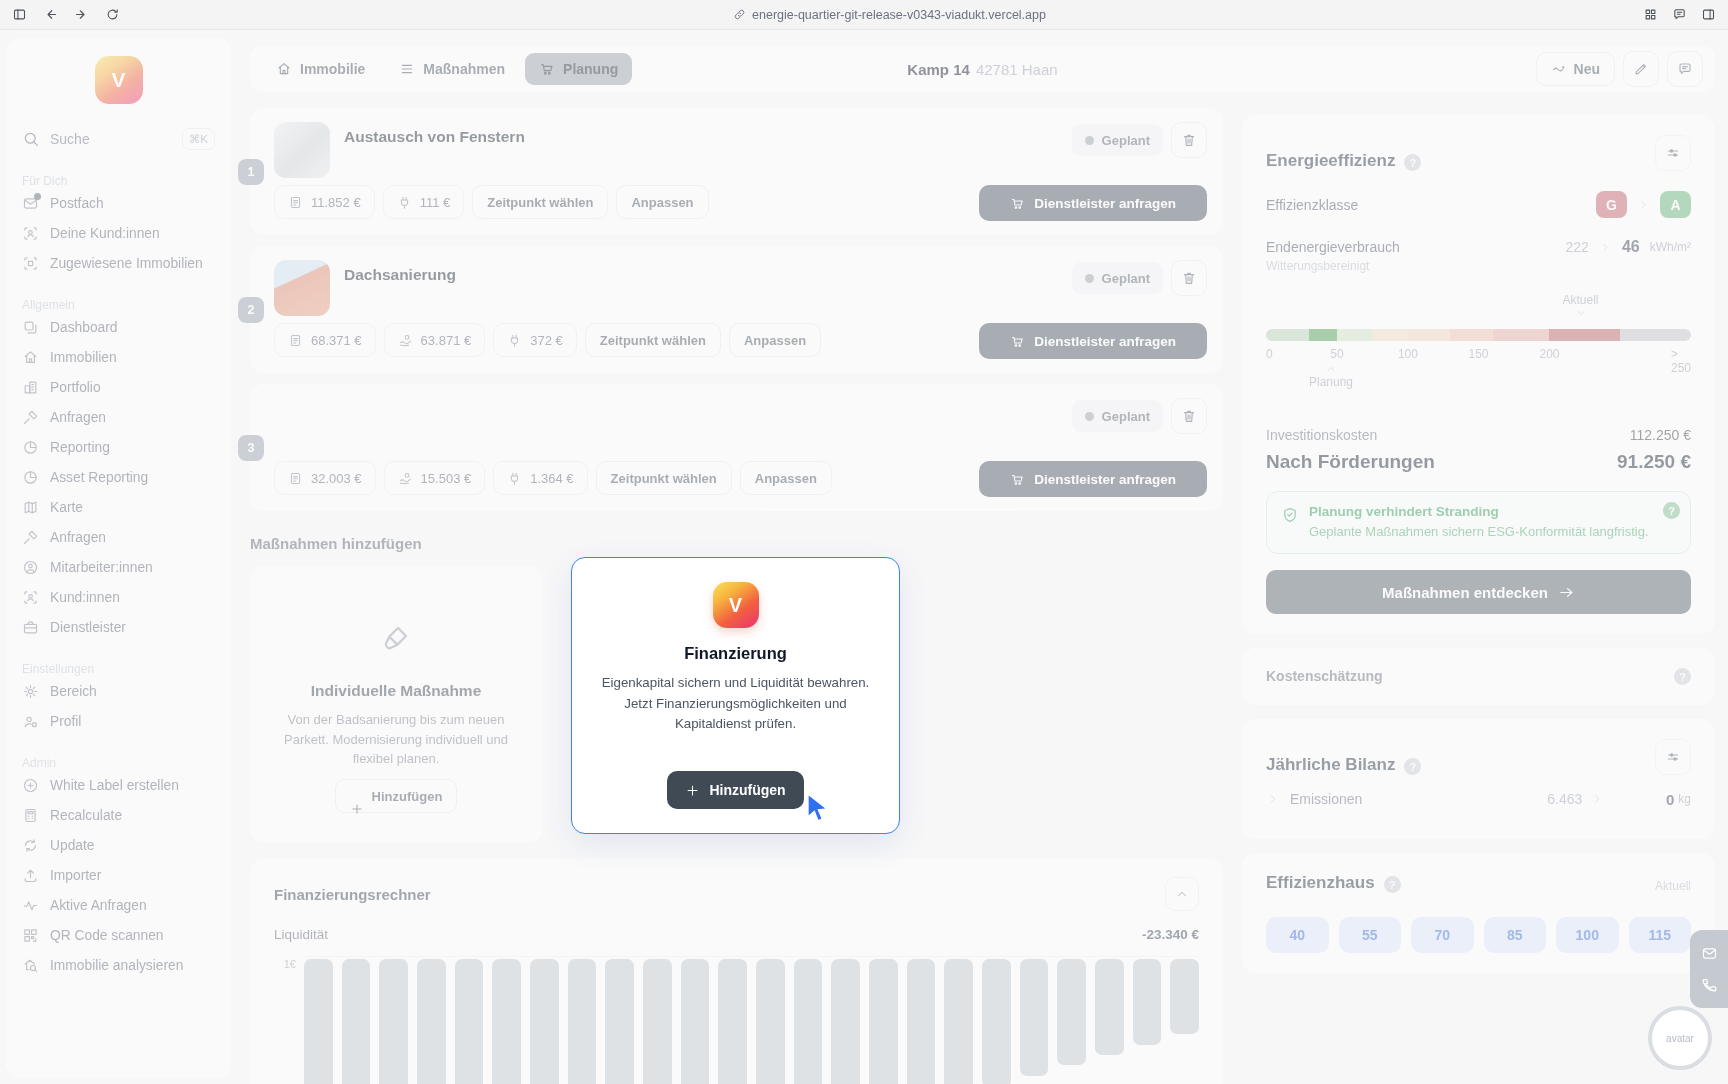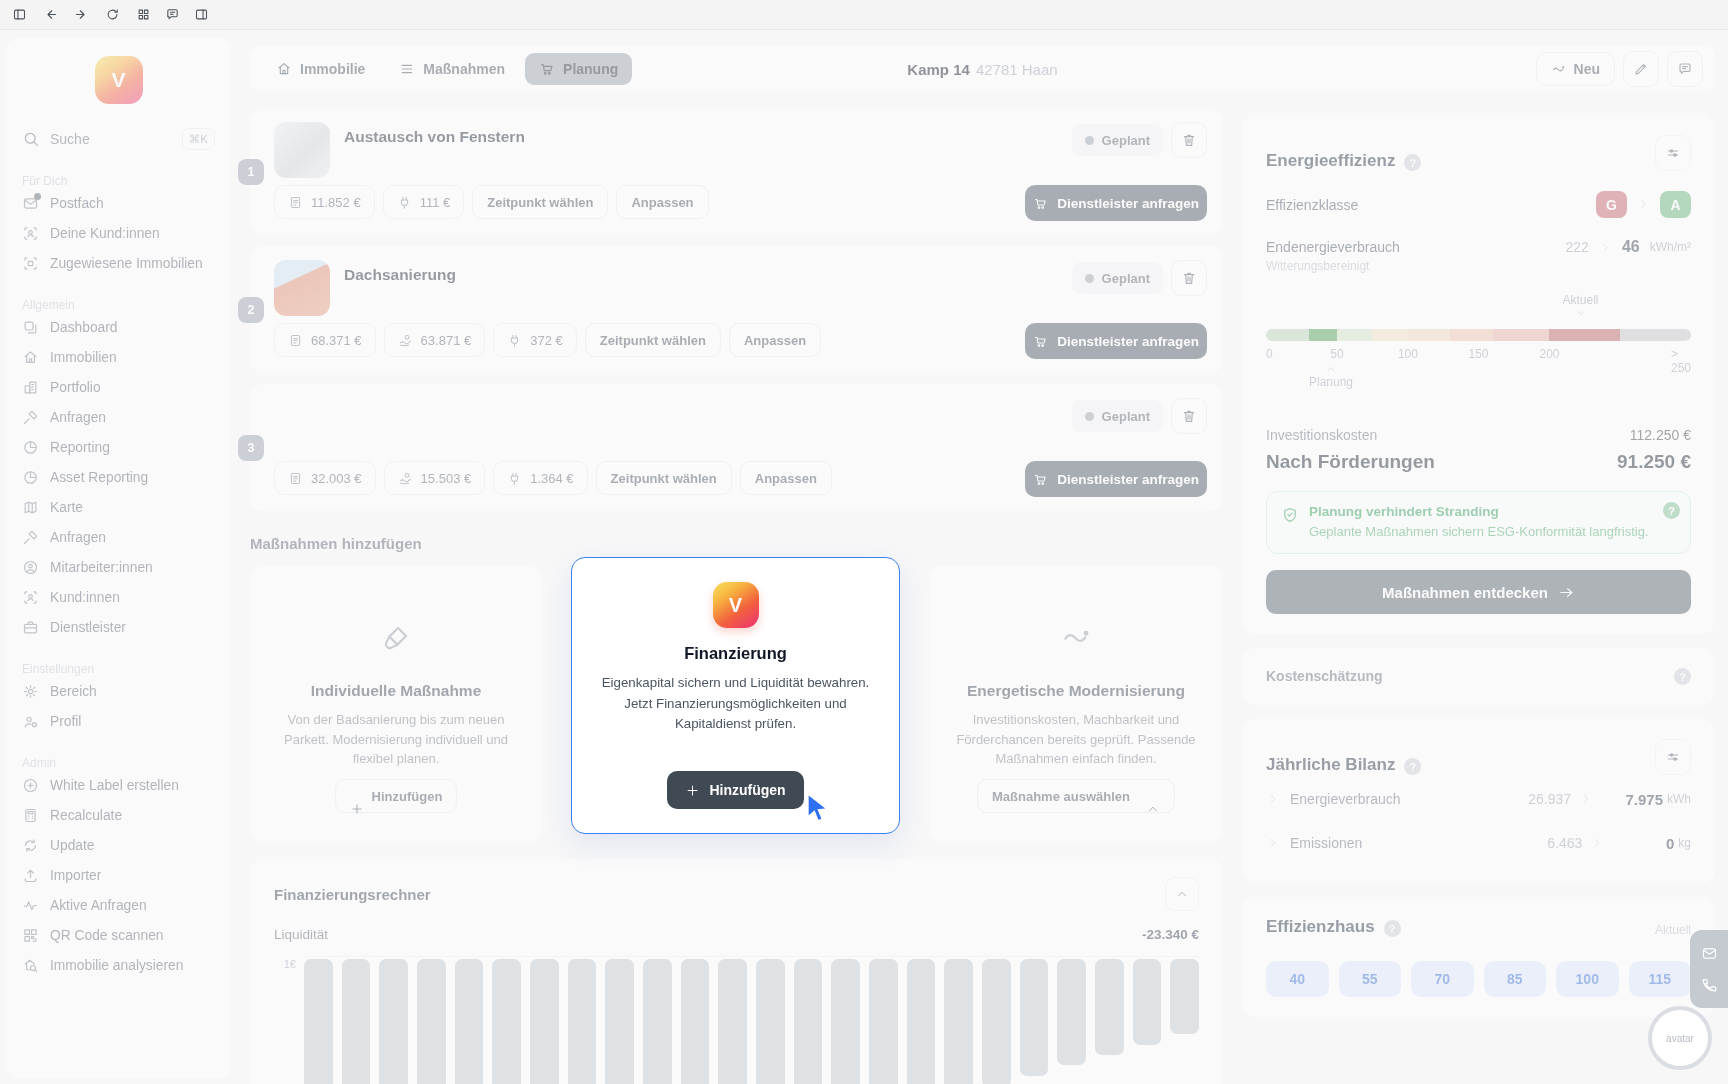--- a/index.html
+++ b/index.html
@@ -75,21 +75,21 @@
   .status-pill { display:flex; align-items:center; gap:8px; background:#f3f4f6; border-radius:9px;
     height:32px; padding:0 13px; font-size:13px; font-weight:600; color:#5d6570; }
   .status-pill .dot { width:9px; height:9px; border-radius:50%; background:#9aa1a9; }
   .mrow2 { position:absolute; left:24px; bottom:16px; display:flex; gap:8px; align-items:center; }
   .chip { display:flex; align-items:center; gap:8px; border:1px solid #e9ebee; border-radius:10px;
     height:34px; padding:0 13px; font-size:13px; color:#5d6570; }
   .chip .ic { width:15px; height:15px; color:#828a94; }
   .pillbtn { border:1px solid #e6e8eb; background:#fff; border-radius:10px; height:34px; padding:0 14px;
     font-size:13px; font-weight:600; color:#4a5560; display:flex; align-items:center; cursor:pointer; }
   .cta-dark { position:absolute; right:16px; bottom:14px; display:flex; align-items:center; gap:9px;
-    background:#4a5560; color:#fff; border-radius:10px; height:36px; padding:0 8px; font-size:13.5px;
+    background:#4a5560; color:#fff; border-radius:10px; height:36px; padding:0 31px; font-size:13.5px;
     font-weight:600; cursor:pointer; }
   .cta-dark .ic { width:15px; height:15px; }
 
   .add-head { margin:24px 0 14px; font-size:15px; font-weight:600; color:#5d6570; }
   .addgrid { display:flex; gap:29px; }
   .addcard { width:292px; height:277px; background:#fff; border-radius:14px; padding:30px 26px;
     display:flex; flex-direction:column; align-items:center; text-align:center; }
   .addcard .ic { width:32px; height:32px; color:#9aa1a9; margin-top:26px; }
   .addcard h3 { margin-top:28px; font-size:15.5px; font-weight:700; color:#3c4653; }
   .addcard p { margin-top:10px; font-size:13px; line-height:1.5; color:#7b828b; }
@@ -396,20 +396,26 @@
     </svg>
   <svg class="ic">
       <use href="#sym-back"></use>
     </svg>
   <svg class="ic">
       <use href="#sym-forward"></use>
     </svg>
   <svg class="ic">
       <use href="#sym-reload"></use>
     </svg>
+  <div class="url-box">
+    <svg class="ic">
+        <use href="#sym-link"></use>
+      </svg>
+    <span>energie-quartier-git-release-v0343-viadukt.vercel.app</span>
+  </div>
   <div class="browser-right">
     <svg class="ic">
         <use href="#sym-grid4"></use>
       </svg>
     <svg class="ic">
         <use href="#sym-chat"></use>
       </svg>
     <svg class="ic">
         <use href="#sym-panel"></use>
       </svg>
@@ -820,33 +826,20 @@
         <h3>Individuelle Maßnahme</h3>
         <p>Von der Badsanierung bis zum neuen Parkett. Modernisierung individuell und flexibel planen.</p>
         <button class="pillbtn">
           <svg class="ic" style="width:14px;height:14px;color:#4a5560">
               <use href="#sym-plus"></use>
             </svg>
           <span>Hinzufügen</span>
         </button>
       </div>
       <div class="addslot"></div>
-      <div class="addcard">
-        <svg class="ic">
-            <use href="#sym-squiggle"></use>
-          </svg>
-        <h3>Energetische Modernisierung</h3>
-        <p>Investitionskosten, Machbarkeit und Förderchancen bereits geprüft. Passende Maßnahmen einfach finden.</p>
-        <button class="pillbtn">
-          <span>Maßnahme auswählen</span>
-          <svg class="ic" style="width:14px;height:14px;margin-left:8px;color:#4a5560">
-              <use href="#sym-chev-u"></use>
-            </svg>
-        </button>
-      </div>
     </div>
 
     <div class="fincard">
       <div class="finhead">
         <span class="t">Finanzierungsrechner</span>
         <button class="collapse">
           <svg class="ic" style="width:14px;height:14px">
               <use href="#sym-chev-u"></use>
             </svg>
         </button>
@@ -1001,32 +994,20 @@
         <span class="t">Jährliche Bilanz</span>
         <span class="q">?</span>
         <button class="slbtn">
           <svg class="ic" style="width:16px;height:16px">
               <use href="#sym-sliders"></use>
             </svg>
         </button>
       </div>
       <div>
 
-      <div class="brow">
-          <svg class="ic">
-              <use href="#sym-chev-r"></use>
-            </svg>
-          <span class="lbl">Energieverbrauch</span>
-          <span class="fromv">26.937</span>
-          <svg class="ic chev">
-              <use href="#sym-chev-r"></use>
-            </svg>
-          <span class="tov">7.975</span>
-          <span class="unit">kWh</span>
-        </div>
           <div class="brow">
           <svg class="ic">
               <use href="#sym-chev-r"></use>
             </svg>
           <span class="lbl">Emissionen</span>
           <span class="fromv">6.463</span>
           <svg class="ic chev">
               <use href="#sym-chev-r"></use>
             </svg>
           <span class="tov">0</span>

